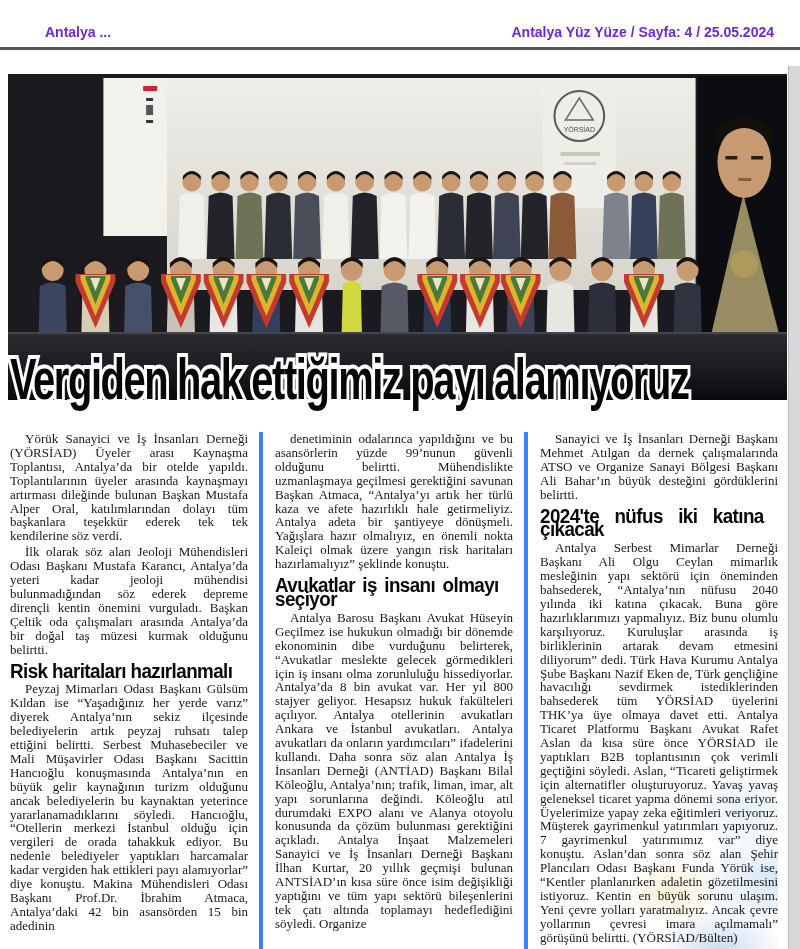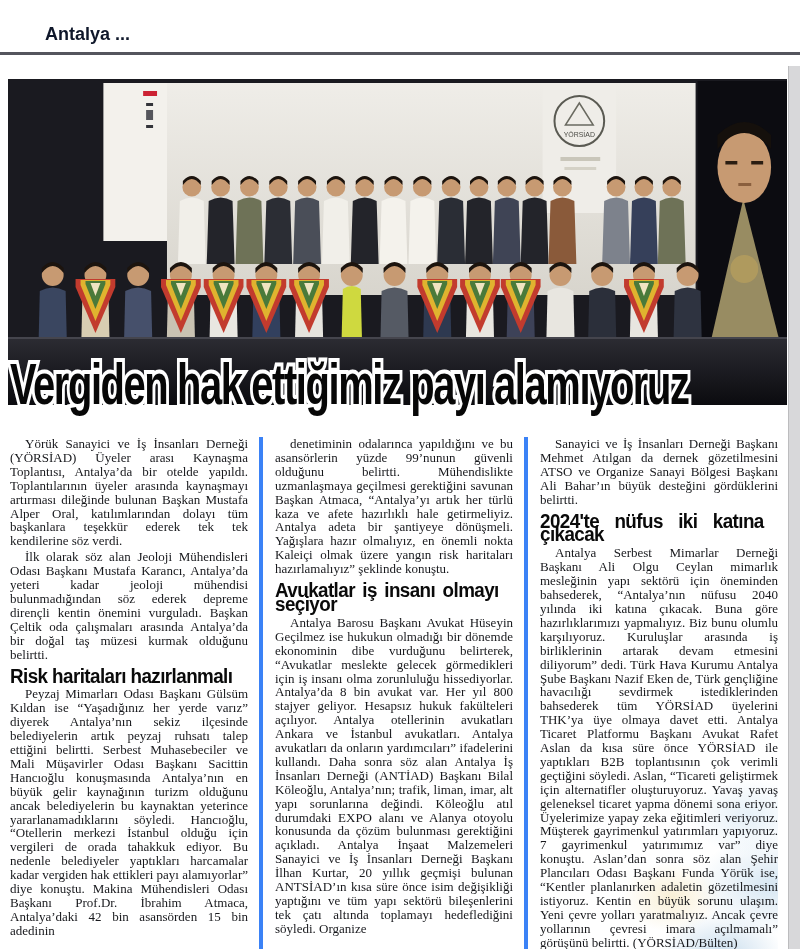--- a/index.html
+++ b/index.html
@@ -7,21 +7,21 @@
     width:800px;height:949px;overflow:hidden;position:relative;
     background:#ffffff;
     font-family:"Liberation Serif", serif;
     -webkit-font-smoothing:antialiased;
   }
   
   .masthead{
     display:flex;justify-content:space-between;align-items:flex-end;
     padding:24px 26px 7px 45px;
     font-family:"Liberation Sans", sans-serif;
-    font-size:18px;font-weight:700;color:#0f172a;
+    font-size:14px;font-weight:700;color:#6d28d9;
   }
   .masthead-rule{height:3px;background:#54555d;margin:0;}
   
   .photo-wrap{position:relative;margin:24px 13px 0 8px;height:326px;}
   .photo-wrap svg{display:block;width:100%;height:100%;}
   .headline{
     position:absolute;left:2px;bottom:-8px;white-space:nowrap;
     transform:scaleX(.70);transform-origin:0 100%;
     font-family:"Liberation Sans", sans-serif;font-weight:900;
     font-size:57px;letter-spacing:-2px;line-height:1;
@@ -60,20 +60,21 @@
   .page-edge{
     position:absolute;top:66px;right:0;width:11px;bottom:0;
     background:#d8d8da;border-left:1px solid #bcbcbe;
   }
 </style>
 </head>
 <body>
 
 <div class="masthead">
   <span>Antalya ...</span>
+  <span>Antalya Yüz Yüze / Sayfa: 4 / 25.05.2024</span>
 </div>
 <div class="masthead-rule"></div>
 
 <div class="photo-wrap">
   <svg id="photo-svg" viewBox="0 0 784 326" preserveAspectRatio="none" aria-hidden="true">
     <defs>
       <linearGradient id="bdrop" x1="0" y1="0" x2="0" y2="1">
         <stop offset="0" stop-color="#efede8"></stop>
           <stop offset="1" stop-color="#d8d5cd"></stop>
       </linearGradient>
@@ -273,19 +274,19 @@
     <p>Peyzaj Mimarları Odası Başkanı Gülsüm Kıldan ise “Yaşadığınız her yerde varız” diyerek Antalya’nın sekiz ilçesinde belediyelerin artık peyzaj ruhsatı talep ettiğini belirtti. Serbest Muhasebeciler ve Mali Müşavirler Odası Başkanı Sacittin Hancıoğlu konuşmasında Antalya’nın en büyük gelir kaynağının turizm olduğunu ancak belediyelerin bu kaynaktan yeterince yararlanamadıklarını söyledi. Hancıoğlu, “Otellerin merkezi İstanbul olduğu için vergileri de orada tahakkuk ediyor. Bu nedenle belediyeler yaptıkları harcamalar kadar vergiden hak ettikleri payı alamıyorlar” diye konuştu. Makina Mühendisleri Odası Başkanı Prof.Dr. İbrahim Atmaca, Antalya’daki 42 bin asansörden 15 bin adedinin</p>
   </div>
 
   <div class="col">
     <p>denetiminin odalarınca yapıldığını ve bu asansörlerin yüzde 99’nunun güvenli olduğunu belirtti. Mühendislikte uzmanlaşmaya geçilmesi gerektiğini savunan Başkan Atmaca, “Antalya’yı artık her türlü kaza ve afete hazırlıklı hale getirmeliyiz. Antalya adeta bir şantiyeye dönüşmeli. Yağışlara hazır olmalıyız, en önemli nokta Kaleiçi olmak üzere yangın risk haritaları hazırlamalıyız” şeklinde konuştu.</p>
     <h3>Avukatlar iş insanı olmayı seçiyor</h3>
     <p>Antalya Barosu Başkanı Avukat Hüseyin Geçilmez ise hukukun olmadığı bir dönemde ekonominin dibe vurduğunu belirterek, “Avukatlar meslekte gelecek görmedikleri için iş insanı olma zorunluluğu hissediyorlar. Antalya’da 8 bin avukat var. Her yıl 800 stajyer geliyor. Hesapsız hukuk fakülteleri açılıyor. Antalya otellerinin avukatları Ankara ve İstanbul avukatları. Antalya avukatları da onların yardımcıları” ifadelerini kullandı. Daha sonra söz alan Antalya İş İnsanları Derneği (ANTİAD) Başkanı Bilal Köleoğlu, Antalya’nın; trafik, liman, imar, alt yapı sorunlarına değindi. Köleoğlu atıl durumdaki EXPO alanı ve Alanya otoyolu konusunda da çözüm bulunması gerektiğini açıkladı. Antalya İnşaat Malzemeleri Sanayici ve İş İnsanları Derneği Başkanı İlhan Kurtar, 20 yıllık geçmişi bulunan ANTSİAD’ın kısa süre önce isim değişikliği yaptığını ve tüm yapı sektörü bileşenlerini tek çatı altında toplamayı hedeflediğini söyledi. Organize</p>
   </div>
 
   <div class="col">
-    <p>Sanayici ve İş İnsanları Derneği Başkanı Mehmet Atılgan da dernek gözetilmesini ATSO ve Organize Sanayi Bölgesi Başkanı Ali Bahar’ın büyük desteğini gördüklerini belirtti.</p>
+    <p>Sanayici ve İş İnsanları Derneği Başkanı Mehmet Atılgan da dernek çalışmalarında ATSO ve Organize Sanayi Bölgesi Başkanı Ali Bahar’ın büyük desteğini gördüklerini belirtti.</p>
     <h3>2024'te nüfus iki katına çıkacak</h3>
     <p>Antalya Serbest Mimarlar Derneği Başkanı Ali Olgu Ceylan mimarlık mesleğinin yapı sektörü için öneminden bahsederek, “Antalya’nın nüfusu 2040 yılında iki katına çıkacak. Buna göre hazırlıklarımızı yapmalıyız. Biz bunu olumlu karşılıyoruz. Kuruluşlar arasında iş birliklerinin artarak devam etmesini diliyorum” dedi. Türk Hava Kurumu Antalya Şube Başkanı Nazif Eken de, Türk gençliğine havacılığı sevdirmek istediklerinden bahsederek tüm YÖRSİAD üyelerini THK’ya üye olmaya davet etti. Antalya Ticaret Platformu Başkanı Avukat Rafet Aslan da kısa süre önce YÖRSİAD ile yaptıkları B2B toplantısının çok verimli geçtiğini söyledi. Aslan, “Ticareti geliştirmek için alternatifler oluşturuyoruz. Yavaş yavaş geleneksel ticaret yapma dönemi sona eriyor. Üyelerimize yapay zeka eğitimleri veriyoruz. Müşterek gayrimenkul yatırımları yapıyoruz. 7 gayrimenkul yatırımımız var” diye konuştu. Aslan’dan sonra söz alan Şehir Plancıları Odası Başkanı Funda Yörük ise, “Kentler planlanırken adaletin gözetilmesini istiyoruz. Kentin en büyük sorunu ulaşım. Yeni çevre yolları yaratmalıyız. Ancak çevre yollarının çevresi imara açılmamalı” görüşünü belirtti. (YÖRSİAD/Bülten)</p>
   </div>
 </div>
 
 <div class="page-edge"></div>
 
 </body></html>

